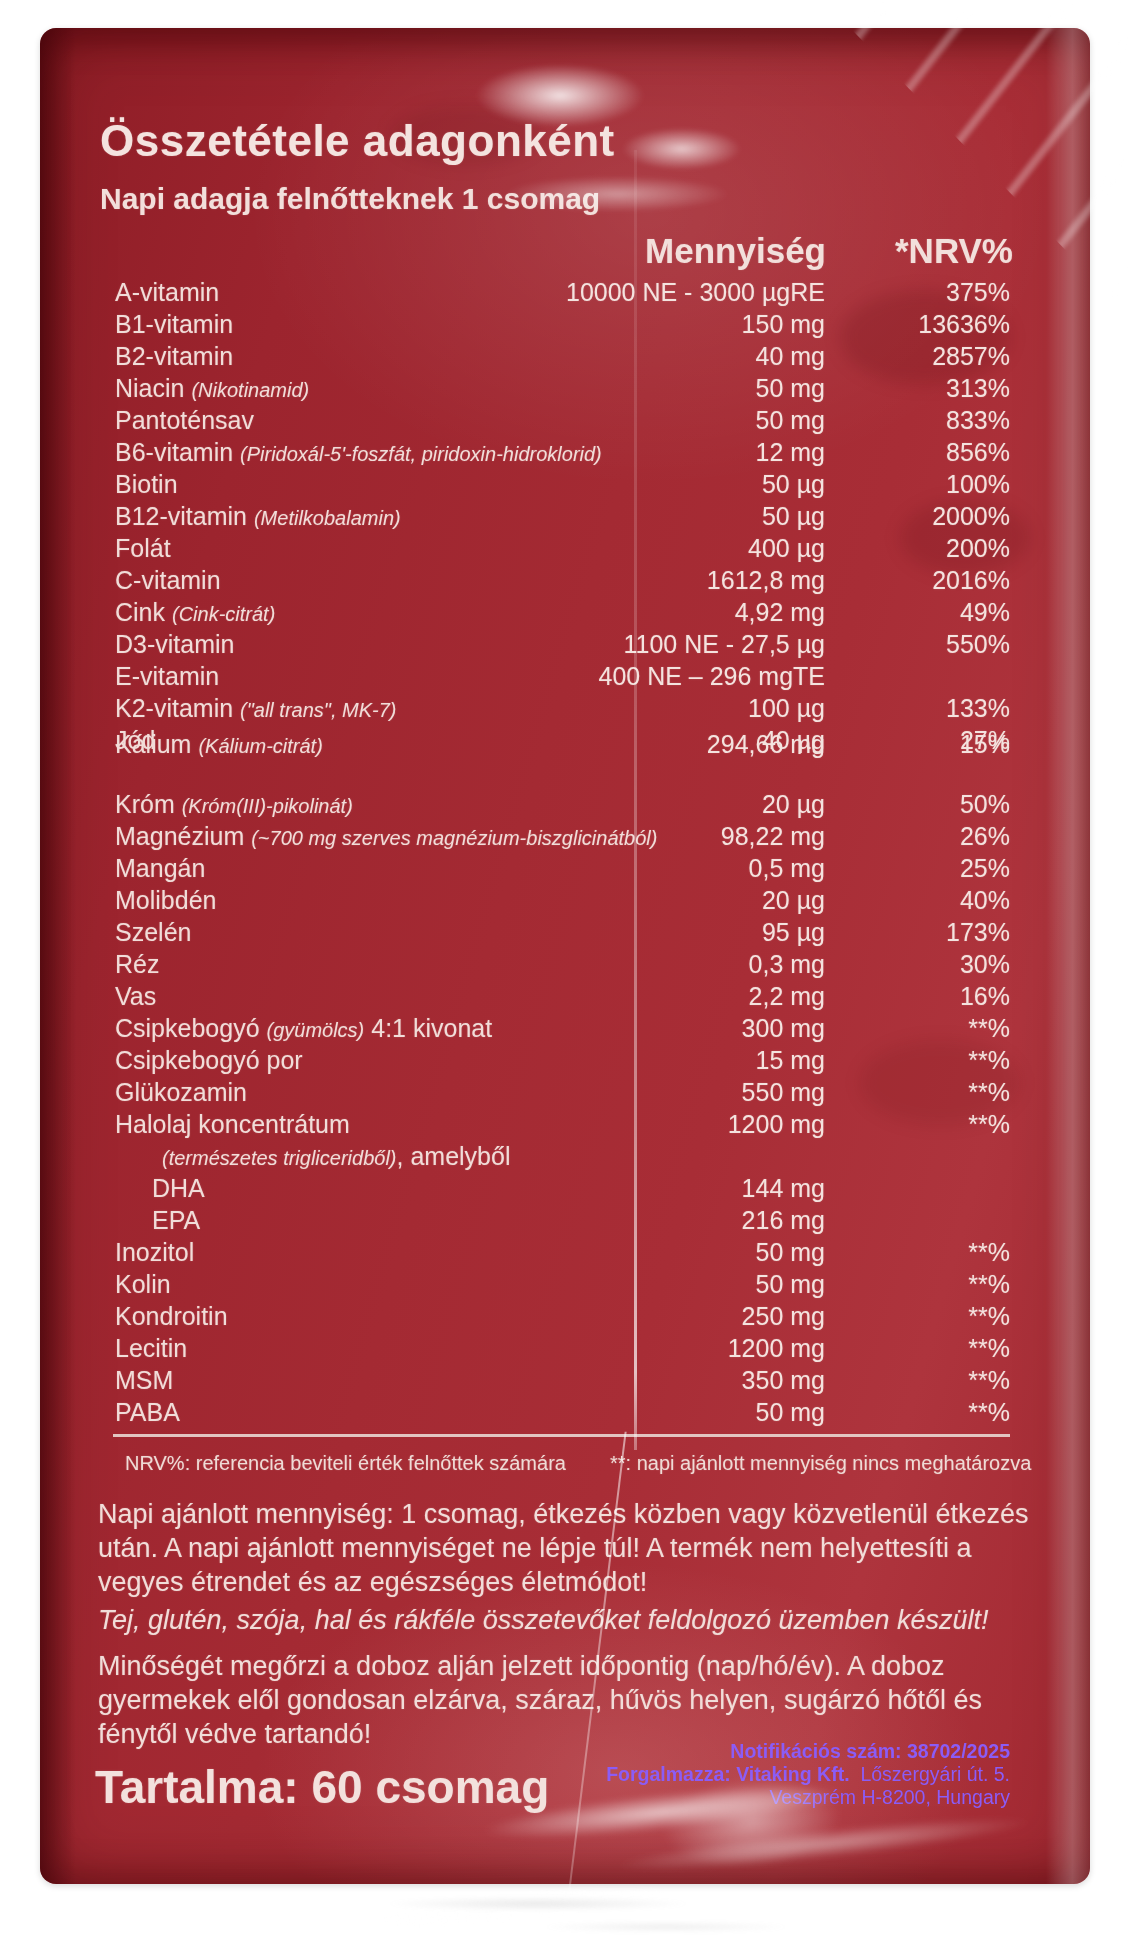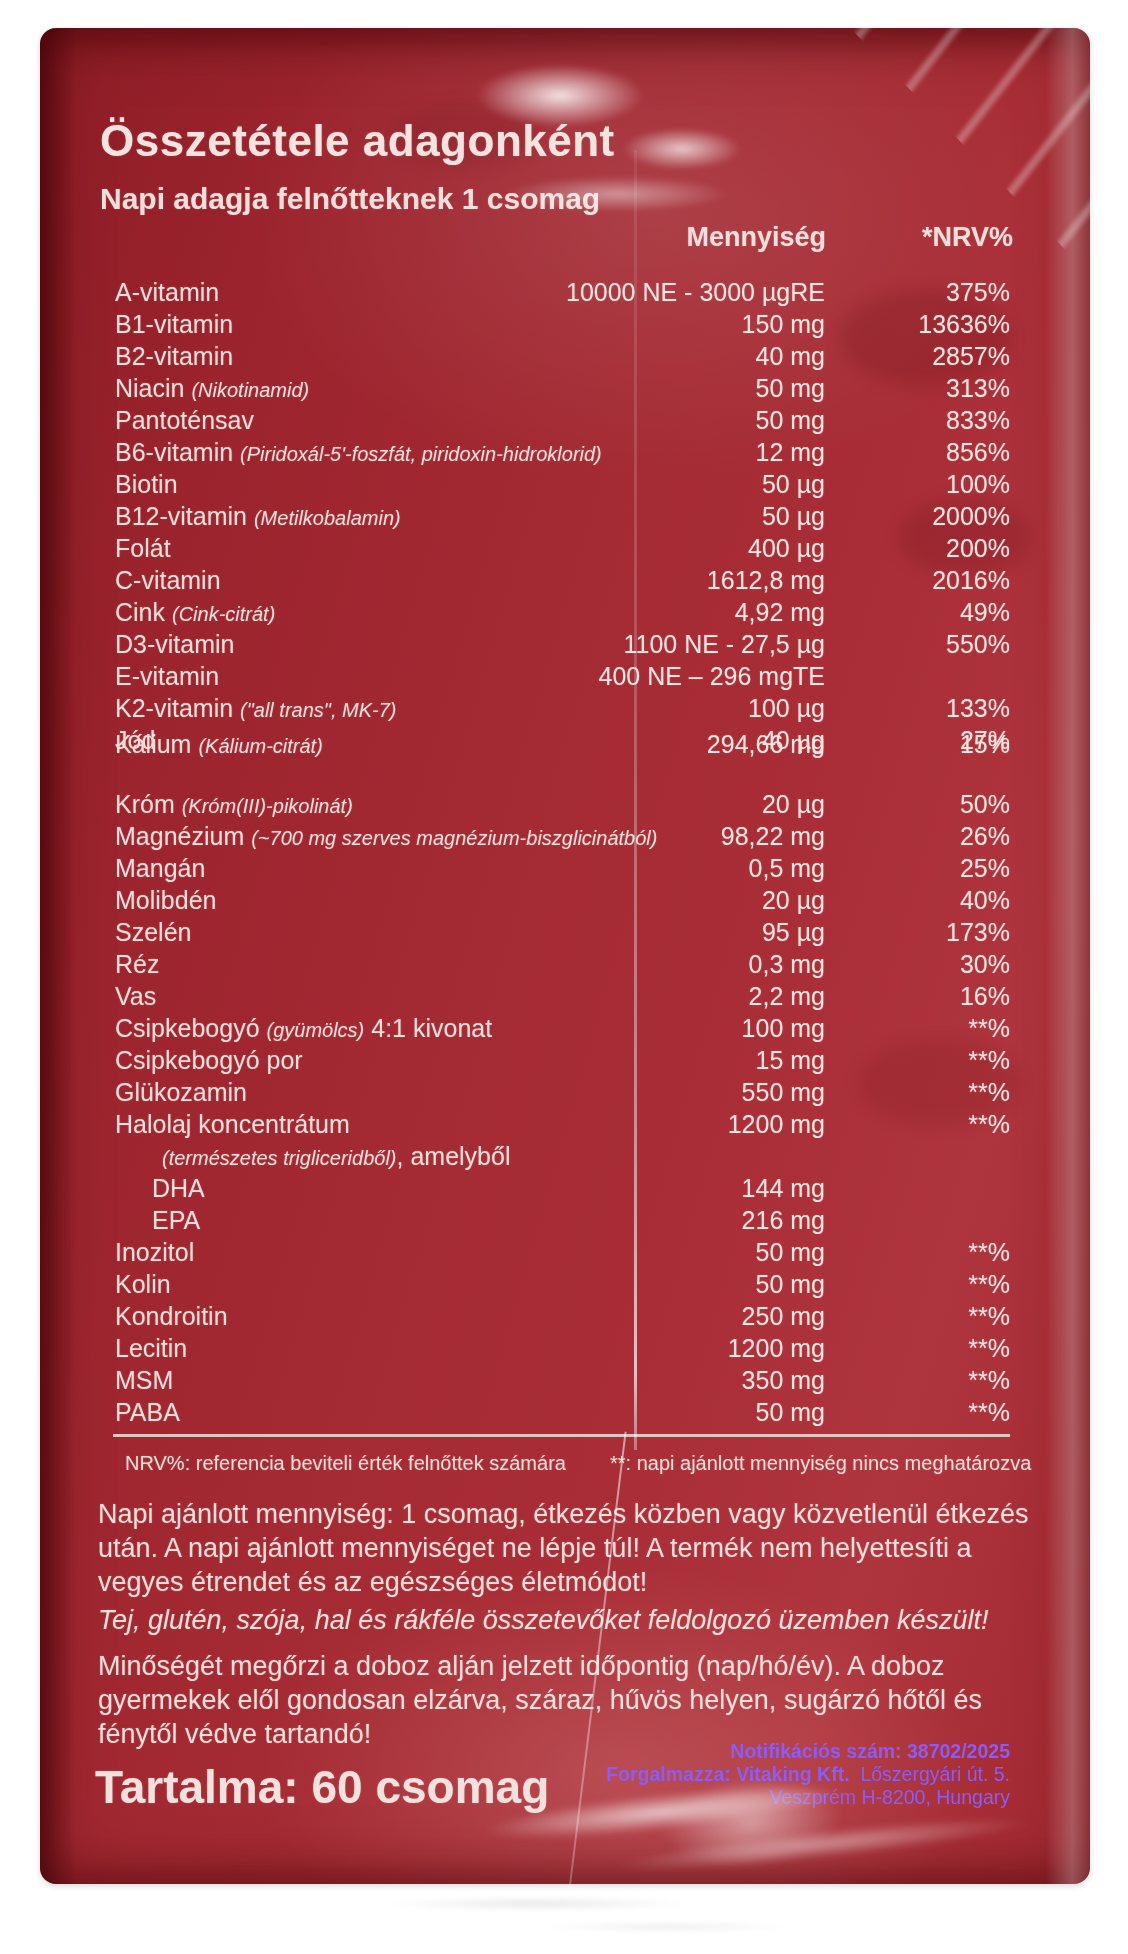--- a/index.html
+++ b/index.html
@@ -8,21 +8,21 @@
   .box{position:absolute;left:40px;top:28px;width:1050px;height:1856px;border-radius:16px;
        background:
          radial-gradient(ellipse 620px 420px at 58% 10%, rgba(255,255,255,0.10), rgba(255,255,255,0) 65%),
          radial-gradient(ellipse 520px 300px at 55% 94%, rgba(255,210,205,0.18), rgba(255,255,255,0) 70%),
          linear-gradient(106deg,#8e1d26 0%,#9c242e 20%,#a42a33 45%,#a82d36 62%,#ae343d 80%,#a12831 100%);
        box-shadow:inset 0 0 70px rgba(55,0,6,0.40), inset 0 16px 28px rgba(70,0,8,0.38),
                   inset 0 -14px 30px rgba(70,0,8,0.25), 0 2px 6px rgba(0,0,0,0.15);}
   .t{position:absolute;color:#f2dfdb;white-space:nowrap;text-shadow:0 0 2px rgba(250,225,220,0.25);}
   .title{left:100px;top:116px;font-size:44px;font-weight:bold;letter-spacing:0.5px;color:#f4e3df;}
   .subtitle{left:100px;top:182px;font-size:30px;font-weight:bold;color:#f2dfdb;}
-  .colhead{top:222px;font-size:27px;font-weight:bold;text-align:right;left:0;}
+  .colhead{top:231px;font-size:35px;font-weight:bold;text-align:right;left:0;}
   .colhead.amt{width:826px;} .colhead.nrv{width:1013px;}
   .table{position:absolute;left:0;top:276px;width:1128px;height:1156px;}
   .trow{position:absolute;left:0;width:1128px;height:32px;line-height:32px;}
   .tname{position:absolute;left:115px;font-size:25px;color:#f1ddd9;white-space:nowrap;
          text-shadow:0 0 2px rgba(250,225,220,0.25);}
   .tname.indent{left:152px;}
   .tname .note{font-style:italic;font-size:20px;}
   .tamt{position:absolute;left:0;width:825px;text-align:right;font-size:25px;color:#f4e3df;
         text-shadow:0 0 2px rgba(250,225,220,0.25);}
   .tnrv{position:absolute;left:0;width:1010px;text-align:right;font-size:25px;color:#f4e3df;
@@ -202,21 +202,21 @@
         <div class="tamt">0,3 mg</div>
         <div class="tnrv">30%</div>
       </div>
       <div class="trow" style="top: 704px;">
         <div class="tname"><span>Vas</span></div>
         <div class="tamt">2,2 mg</div>
         <div class="tnrv">16%</div>
       </div>
       <div class="trow" style="top: 736px;">
         <div class="tname"><span>Csipkebogyó </span><span class="note">(gyümölcs)</span><span> 4:1 kivonat</span></div>
-        <div class="tamt">100 mg</div>
+        <div class="tamt">300 mg</div>
         <div class="tnrv">**%</div>
       </div>
       <div class="trow" style="top: 768px;">
         <div class="tname"><span>Csipkebogyó por</span></div>
         <div class="tamt">15 mg</div>
         <div class="tnrv">**%</div>
       </div>
       <div class="trow" style="top: 800px;">
         <div class="tname"><span>Glükozamin</span></div>
         <div class="tamt">550 mg</div>

